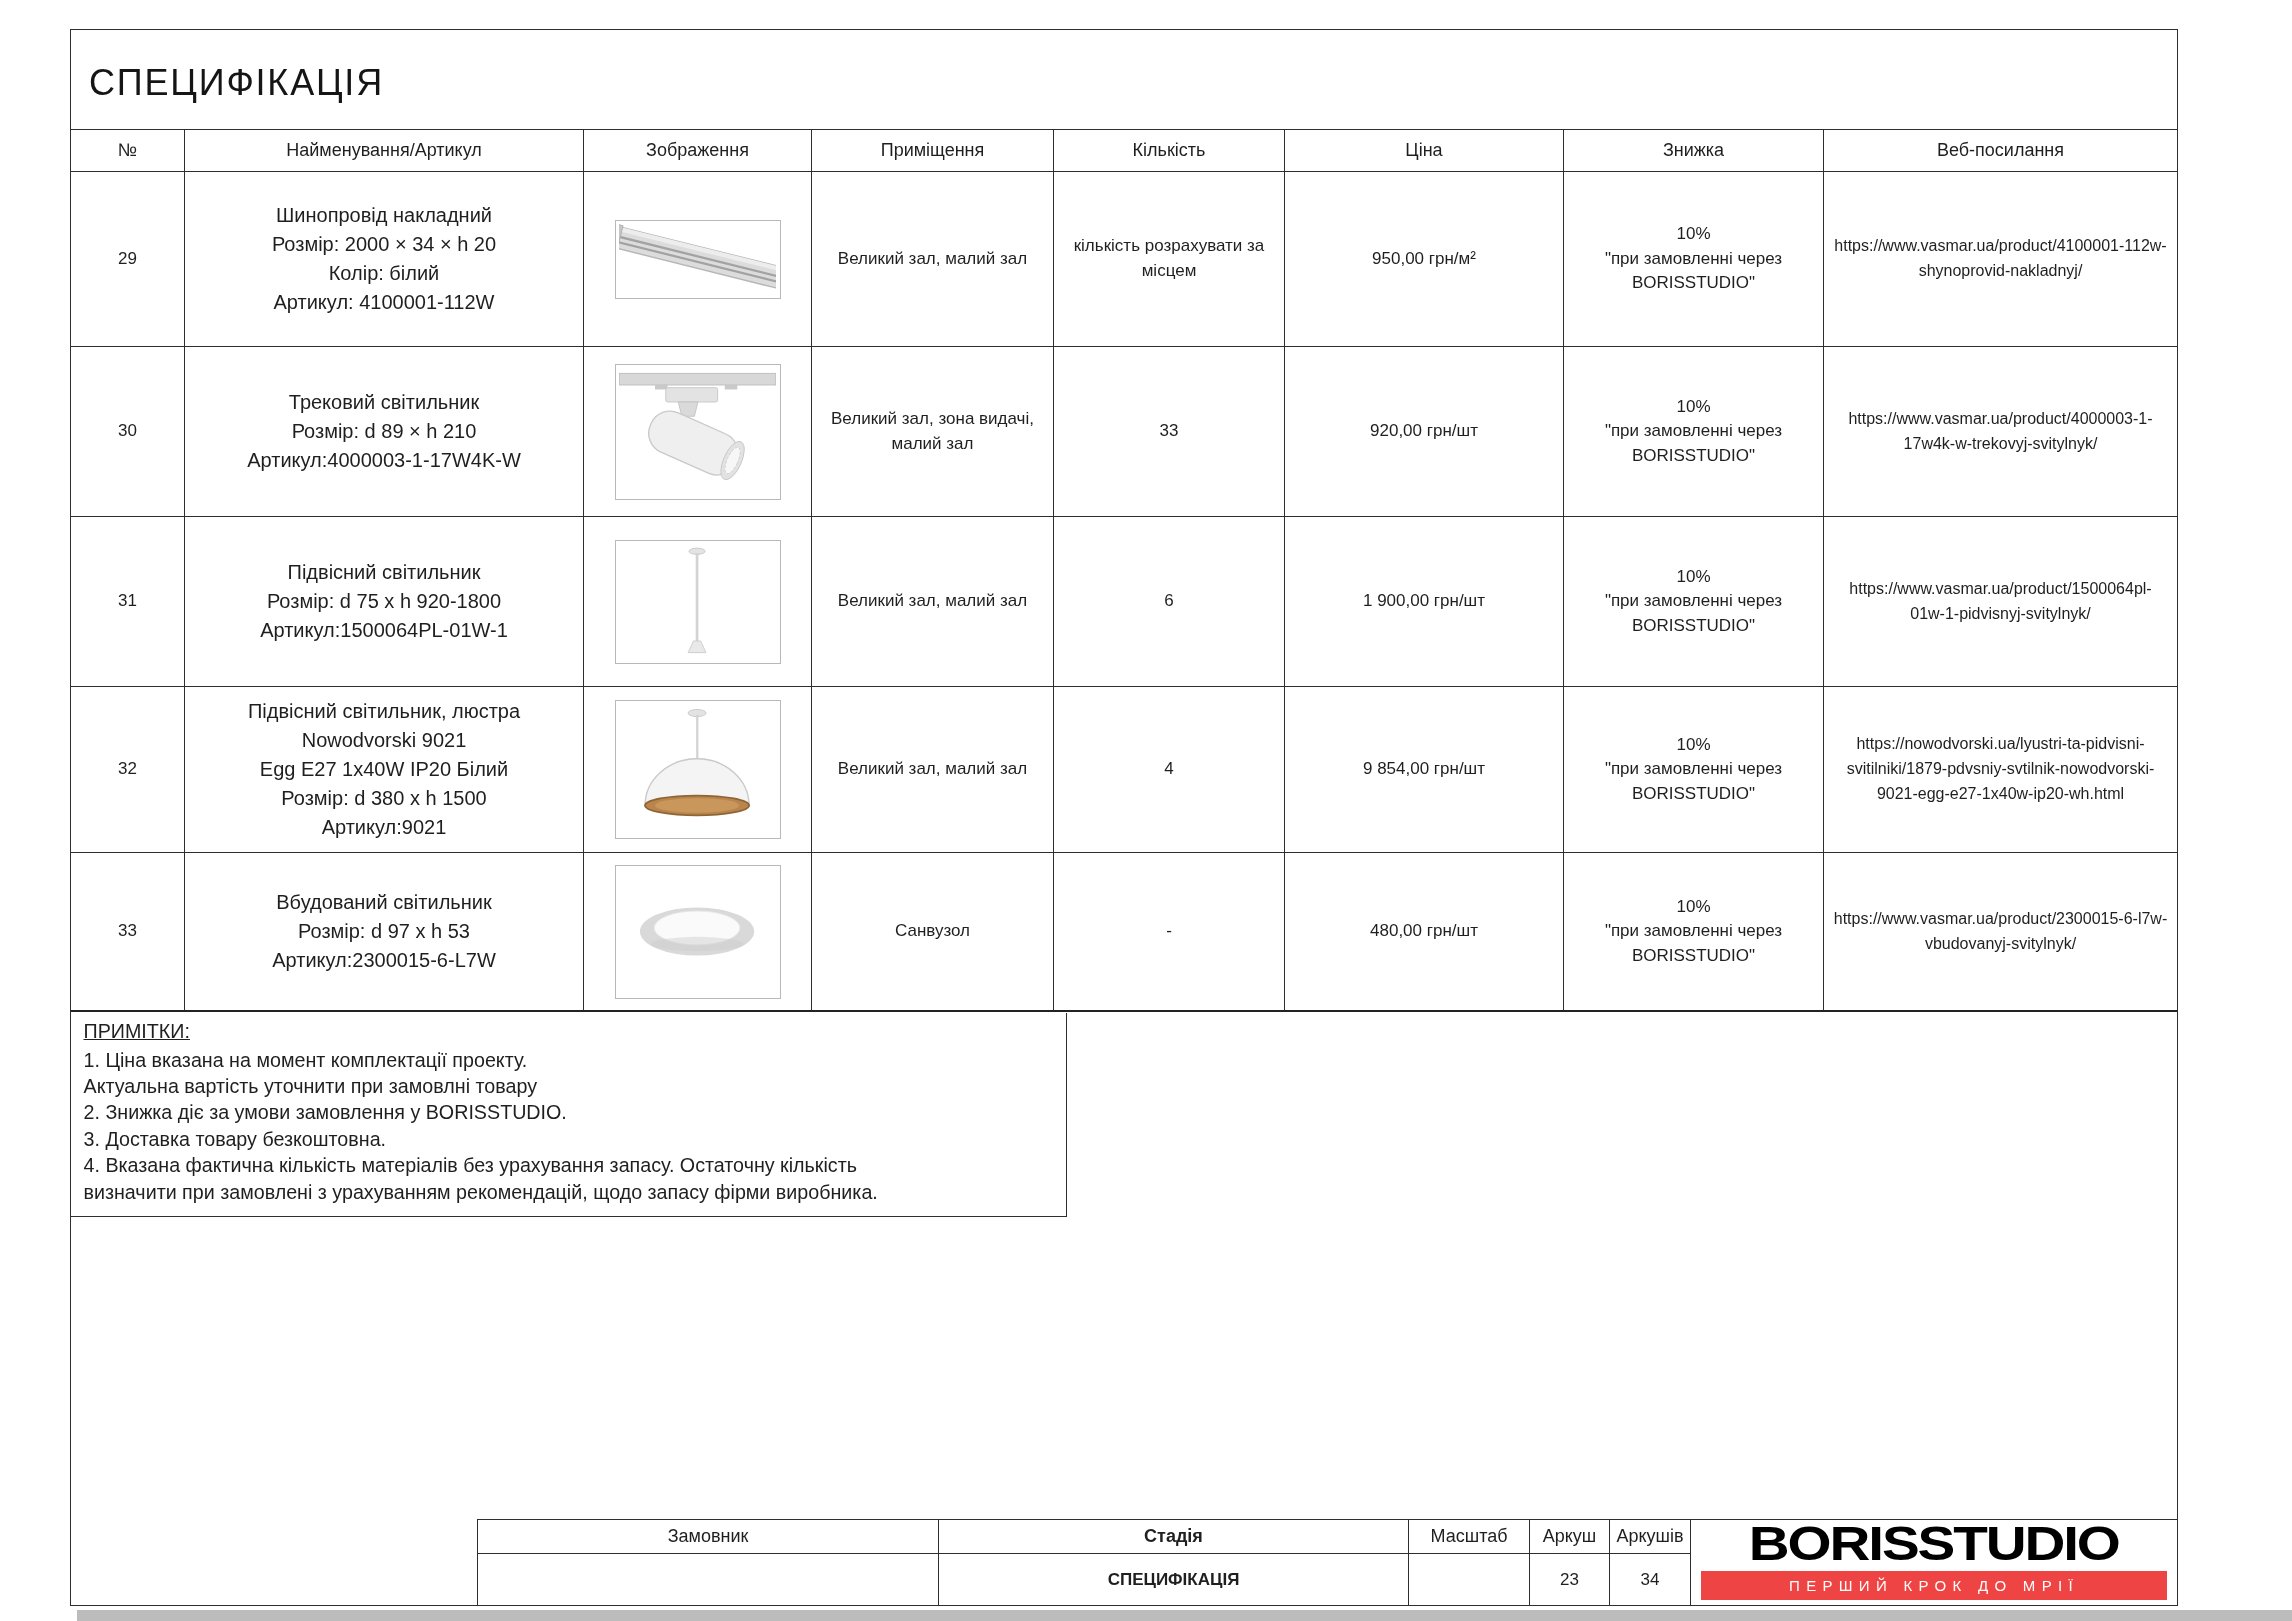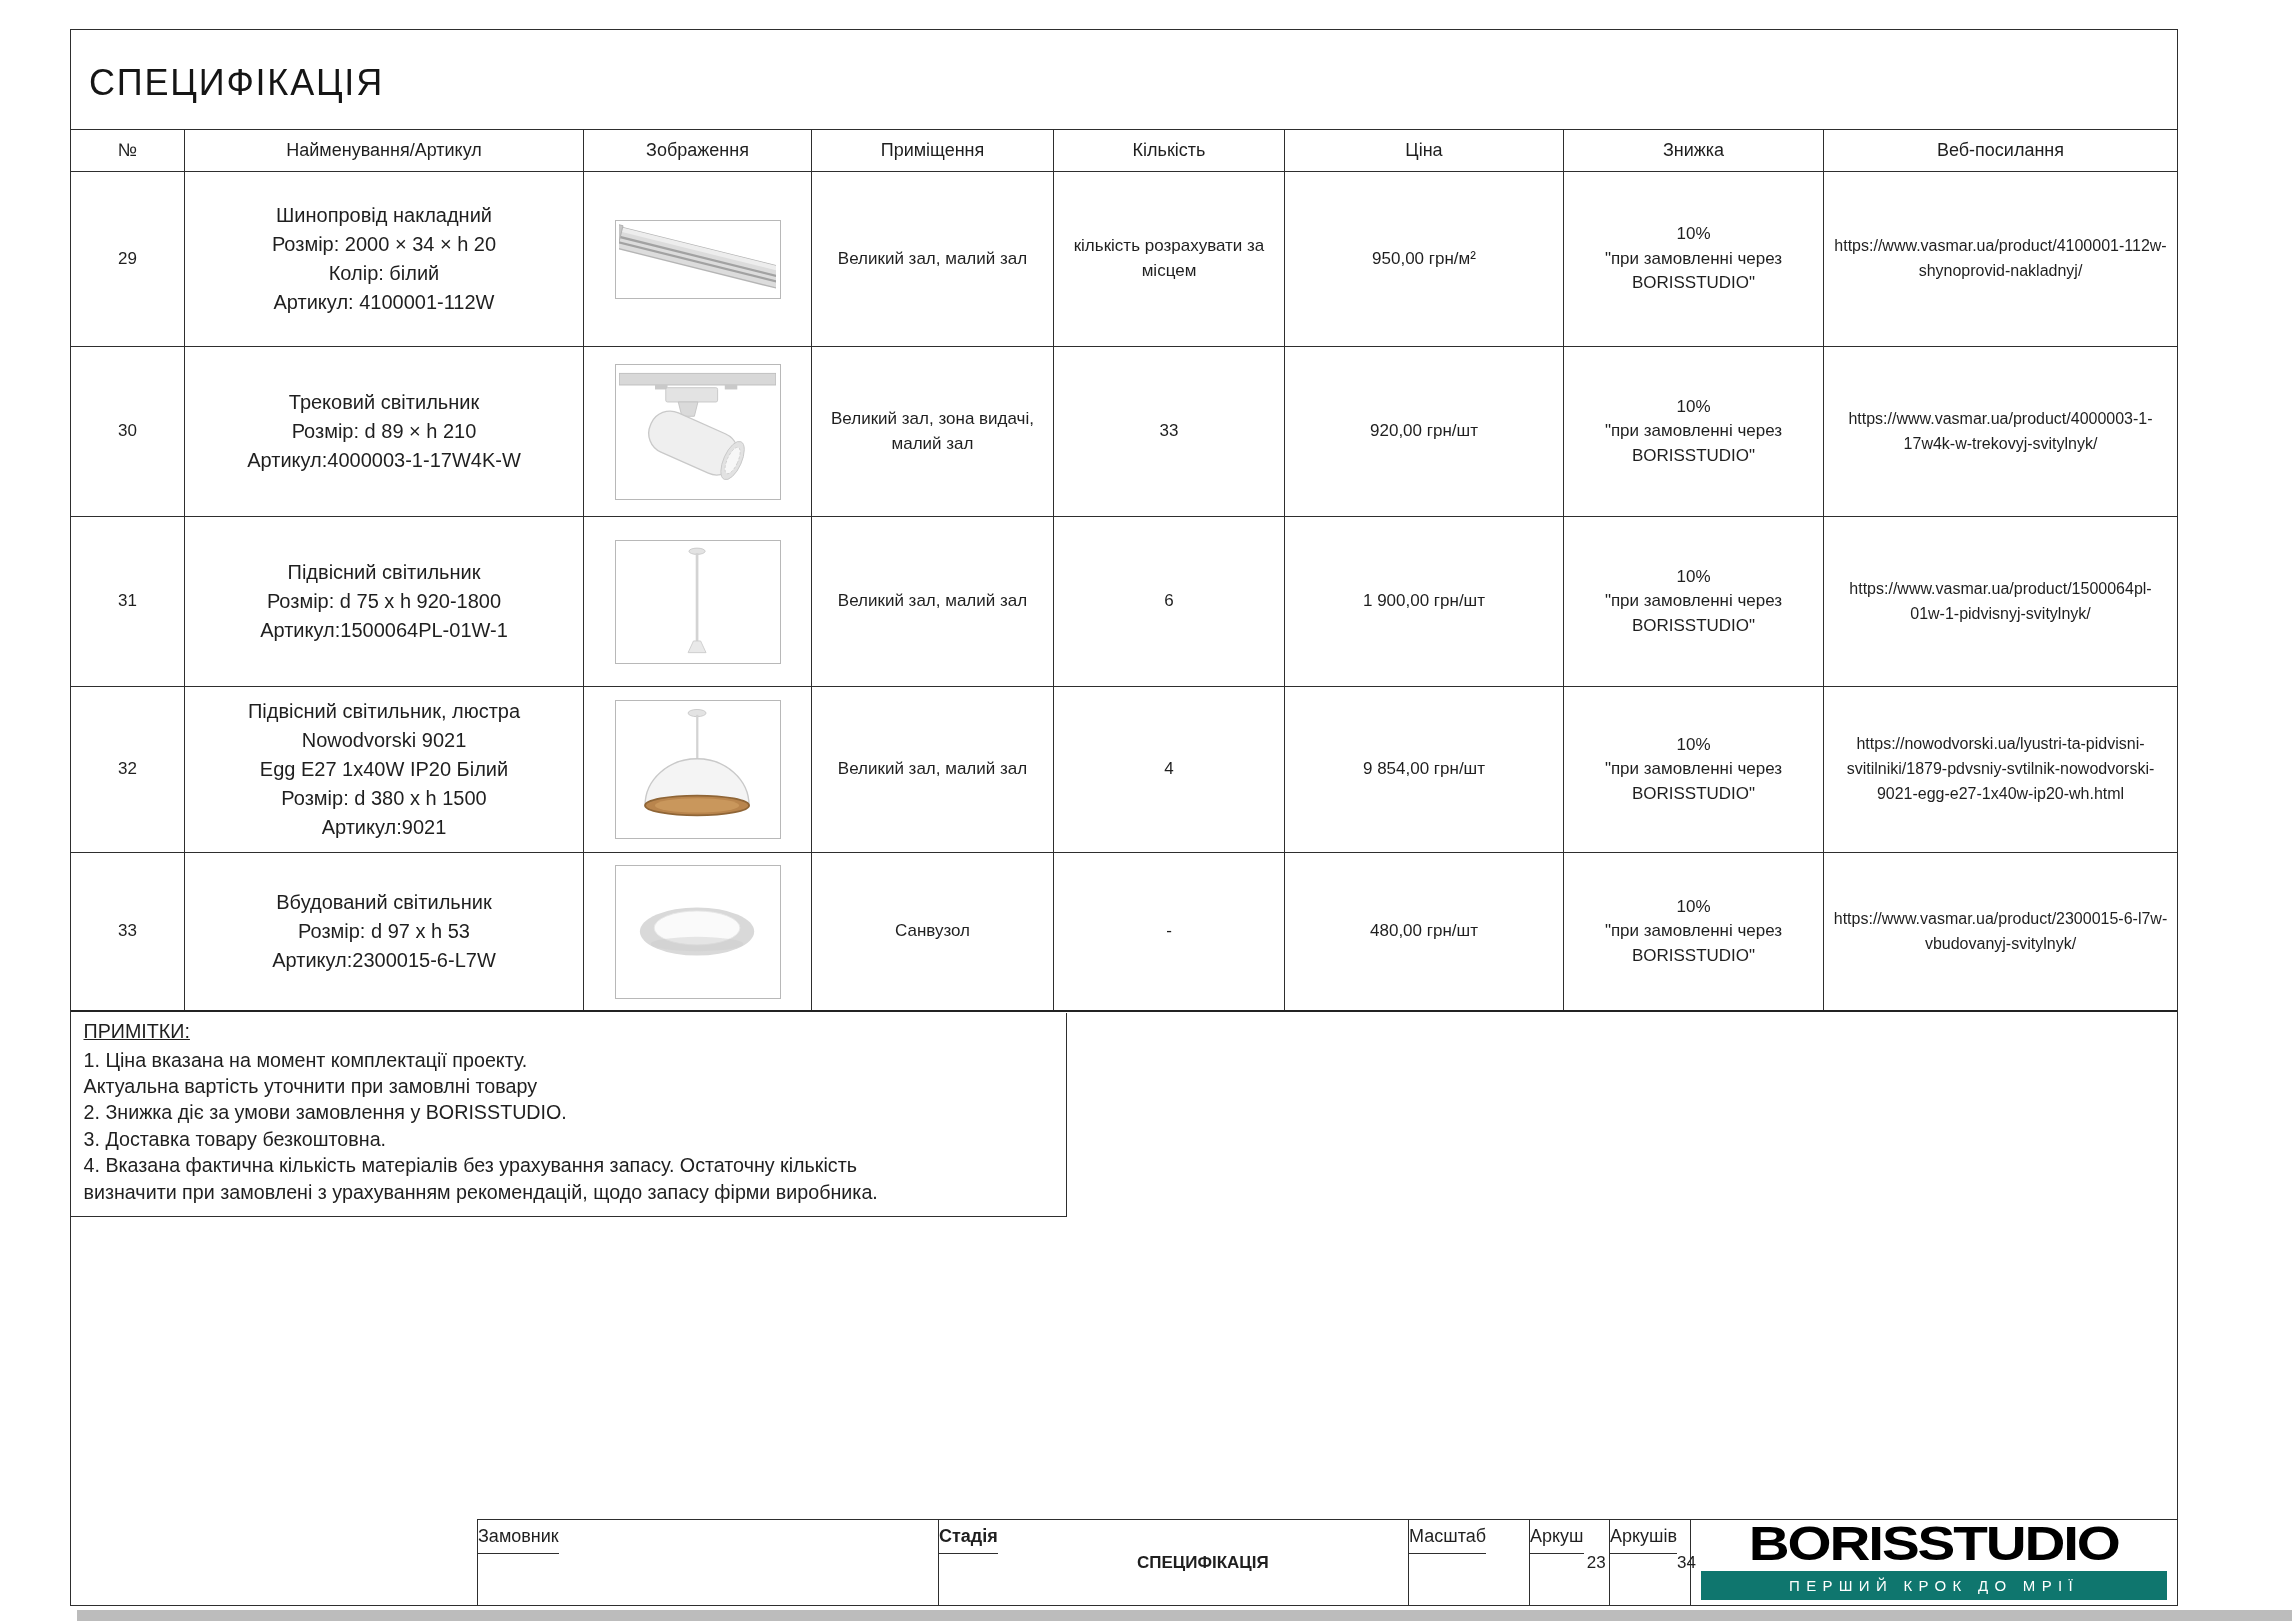--- a/index.html
+++ b/index.html
@@ -48,35 +48,35 @@
     border-right:1.8px solid #2e2e2e; border-bottom:1.8px solid #2e2e2e;
     padding:5.4px 12.5px 10.7px; font-size:19.7px; line-height:1.34; background:#fff;
   }
   .notes-heading { text-decoration:underline; margin-bottom:1.8px; }
   .notes-body { white-space:pre-line; }
   
   .footer-table {
     position:absolute; right:0; bottom:0; width:1700px; height:86px;
     border-left:1.8px solid #2e2e2e; border-top:1.8px solid #2e2e2e; display:flex; background:#fff;
   }
-  .fcol { border-right:1.8px solid #2e2e2e; display:flex; }
+  .fcol { border-right:1.8px solid #2e2e2e; display:flex; flex-direction:column; }
   .f-customer { width:461px; } .f-stage { width:470px;font-weight:bold; } .f-scale { width:121px; }
   .f-sheet { width:80px; } .f-sheets { width:81px; }
   .fhead {
     height:34px; border-bottom:1.8px solid #2e2e2e; display:flex; align-items:center;
     justify-content:center; font-size:18px;
   }
   .fval { flex:1; display:flex; align-items:center; justify-content:center; font-size:17px; }
   .flogo { flex:1; border-right:none; display:flex; flex-direction:column; align-items:center; padding:1.8px 5.4px 3.6px; }
   .logo-word {
     font-size:48px; font-weight:800; letter-spacing:-1.8px; line-height:1; color:#000;
     transform:scaleX(1.18); transform-origin:center; margin-top:-1.8px;
   }
   .logo-bar {
-    margin-top:2.7px; background:#0f766e; color:#fff; width:466px; height:29.6px;
+    margin-top:2.7px; background:#ef4444; color:#fff; width:466px; height:29.6px;
     display:flex; align-items:center; justify-content:center; font-size:15px; letter-spacing:6.3px;
   }
   .bottom-strip { position:absolute; left:77px; right:0; bottom:0; height:10.7px; background:#bcbcbc; }
 </style>
 </head>
 <body>
 
 <div class="page">
   <div class="frame">
 

